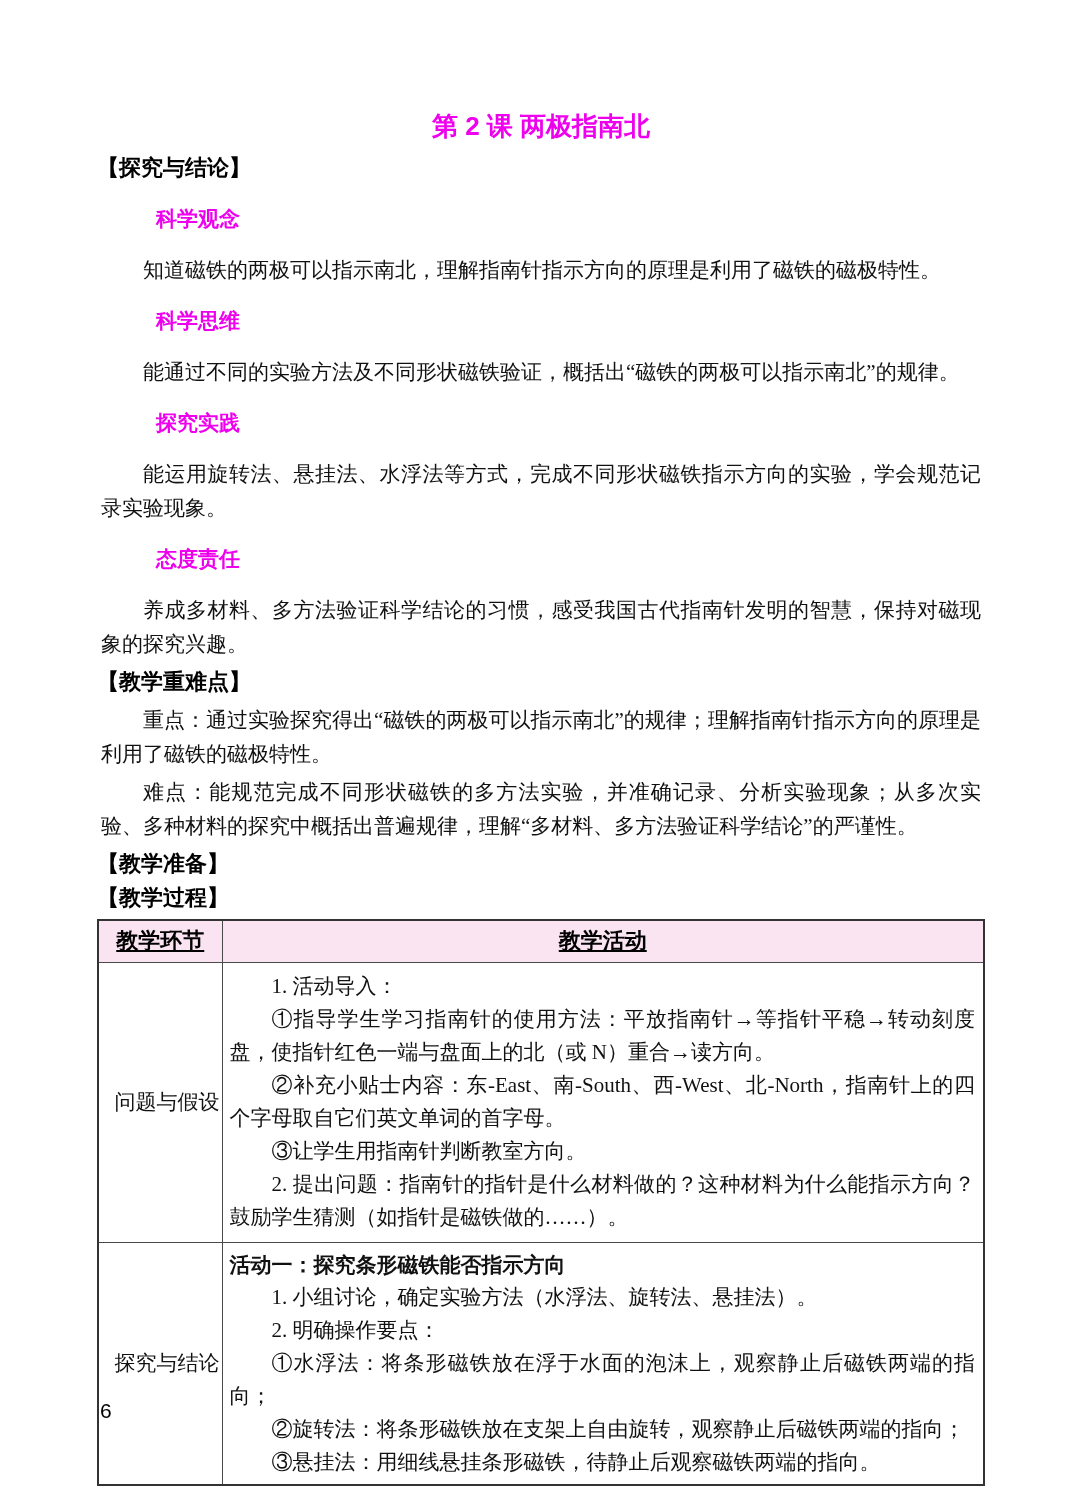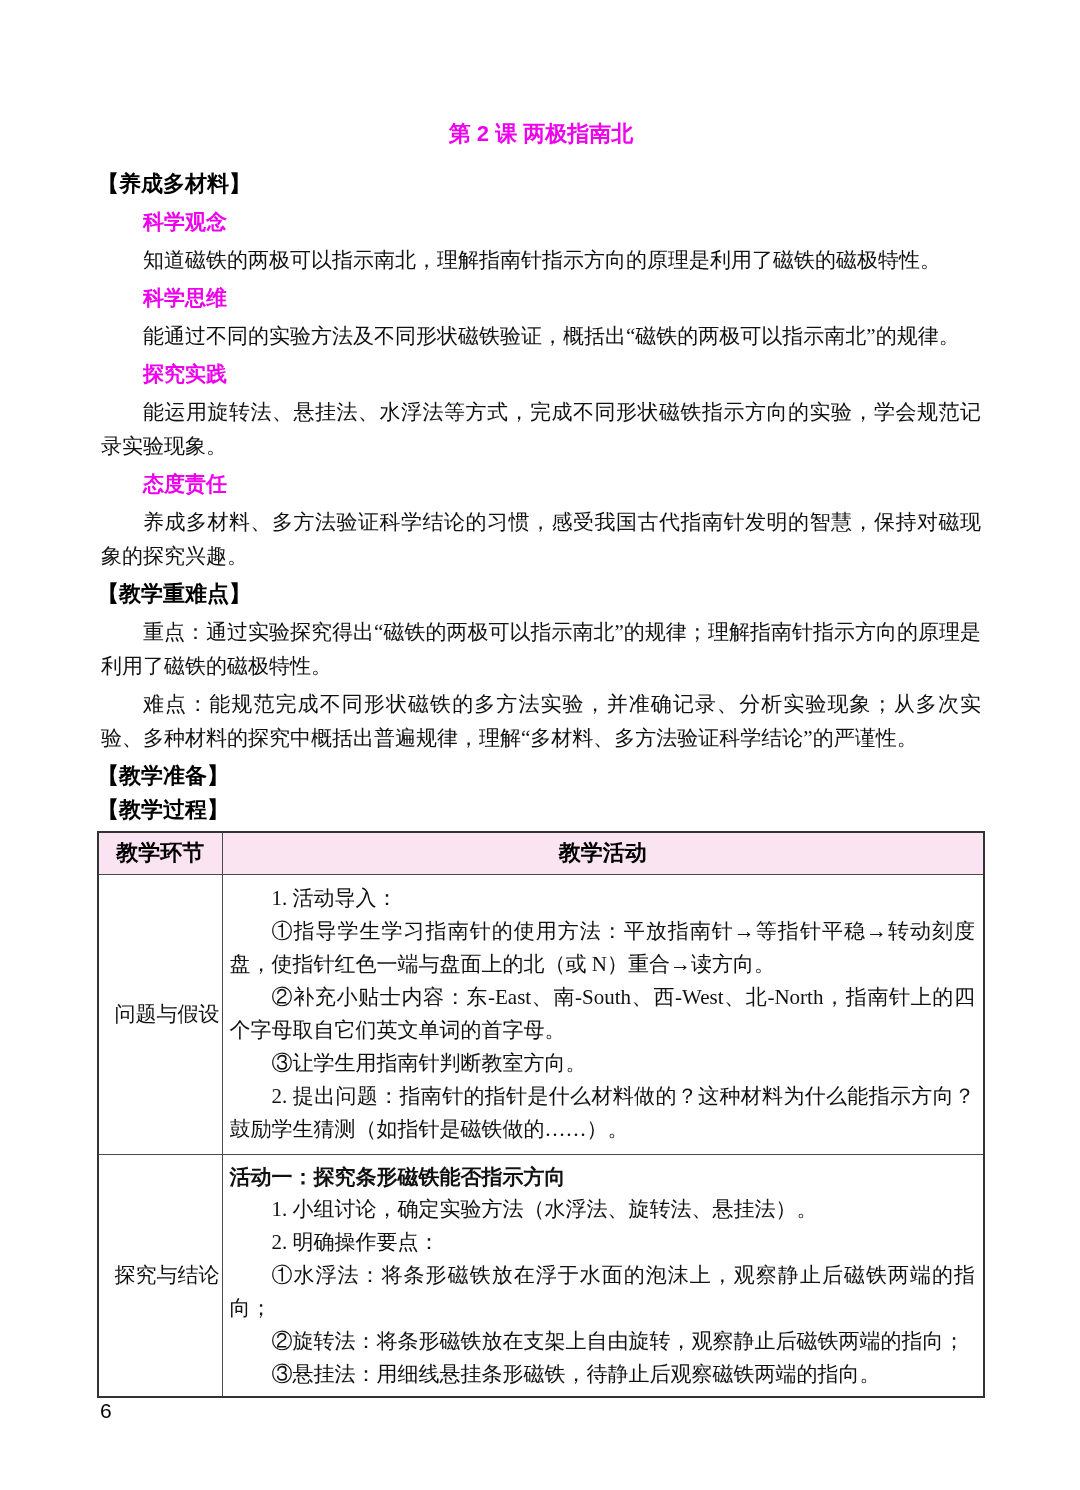--- a/index.html
+++ b/index.html
@@ -13,38 +13,38 @@
     position: relative;
     width: 1080px;
     height: 1490px;
     background: #ffffff;
     padding: 101px 95px 0 97px;
     font-family: "Liberation Serif", "DejaVu Serif", serif;
     color: var(--ink);
     overflow: hidden;
   }
   .doc-title {
-    margin: 16px;
+    margin: 8px;
     text-align: center;
     font-family: "Liberation Sans", "DejaVu Sans", sans-serif;
     font-weight: bold;
-    font-size: 22px;
+    font-size: 26px;
     line-height: 34px;
     color: var(--accent);
   }
   .sec-heading {
     margin: 0;
     font-family: "Liberation Sans", "DejaVu Sans", sans-serif;
     font-weight: bold;
     font-size: 22px;
     line-height: 34px;
     color: #000;
   }
   .sub-heading {
-    margin: 4px;
+    margin: 17px;
     padding-left: 42px;
     font-family: "Liberation Sans", "DejaVu Sans", sans-serif;
     font-weight: bold;
     font-size: 21px;
     line-height: 34px;
     color: var(--accent);
   }
   p.body {
     margin: 4px;
     font-size: 21px;
@@ -64,20 +64,21 @@
   }
   .process-table thead tr { height: 42px; }
   .process-table thead th {
     background: var(--table-header-bg);
     font-family: "Liberation Sans", "DejaVu Sans", sans-serif;
     font-weight: bold;
     font-size: 22px;
     color: #000;
     text-align: center;
     vertical-align: middle;
+    text-decoration: underline;
   }
   .col-stage { width: 124px; }
   tr.row-1 { height: 280px; }
   tr.row-2 { height: 210px; }
   td.stage-cell {
     text-align: right;
     vertical-align: middle;
     font-size: 21px;
     padding: 0 2px;
   }
@@ -109,21 +110,21 @@
   }
 </style>
 </head>
 <body>
 
 <div class="page">
 
   <h1 class="doc-title">第 2 课 两极指南北</h1>
 
   <section>
-    <h2 class="sec-heading">【养成多材料】</h2>
+    <h2 class="sec-heading">【探究与结论】</h2>
 
     <h3 class="sub-heading">科学观念</h3>
     <p class="body">知道磁铁的两极可以指示南北，理解指南针指示方向的原理是利用了磁铁的磁极特性。</p>
 
     <h3 class="sub-heading">科学思维</h3>
     <p class="body">能通过不同的实验方法及不同形状磁铁验证，概括出“磁铁的两极可以指示南北”的规律。</p>
 
     <h3 class="sub-heading">探究实践</h3>
     <p class="body">能运用旋转法、悬挂法、水浮法等方式，完成不同形状磁铁指示方向的实验，学会规范记录实验现象。</p>
 

